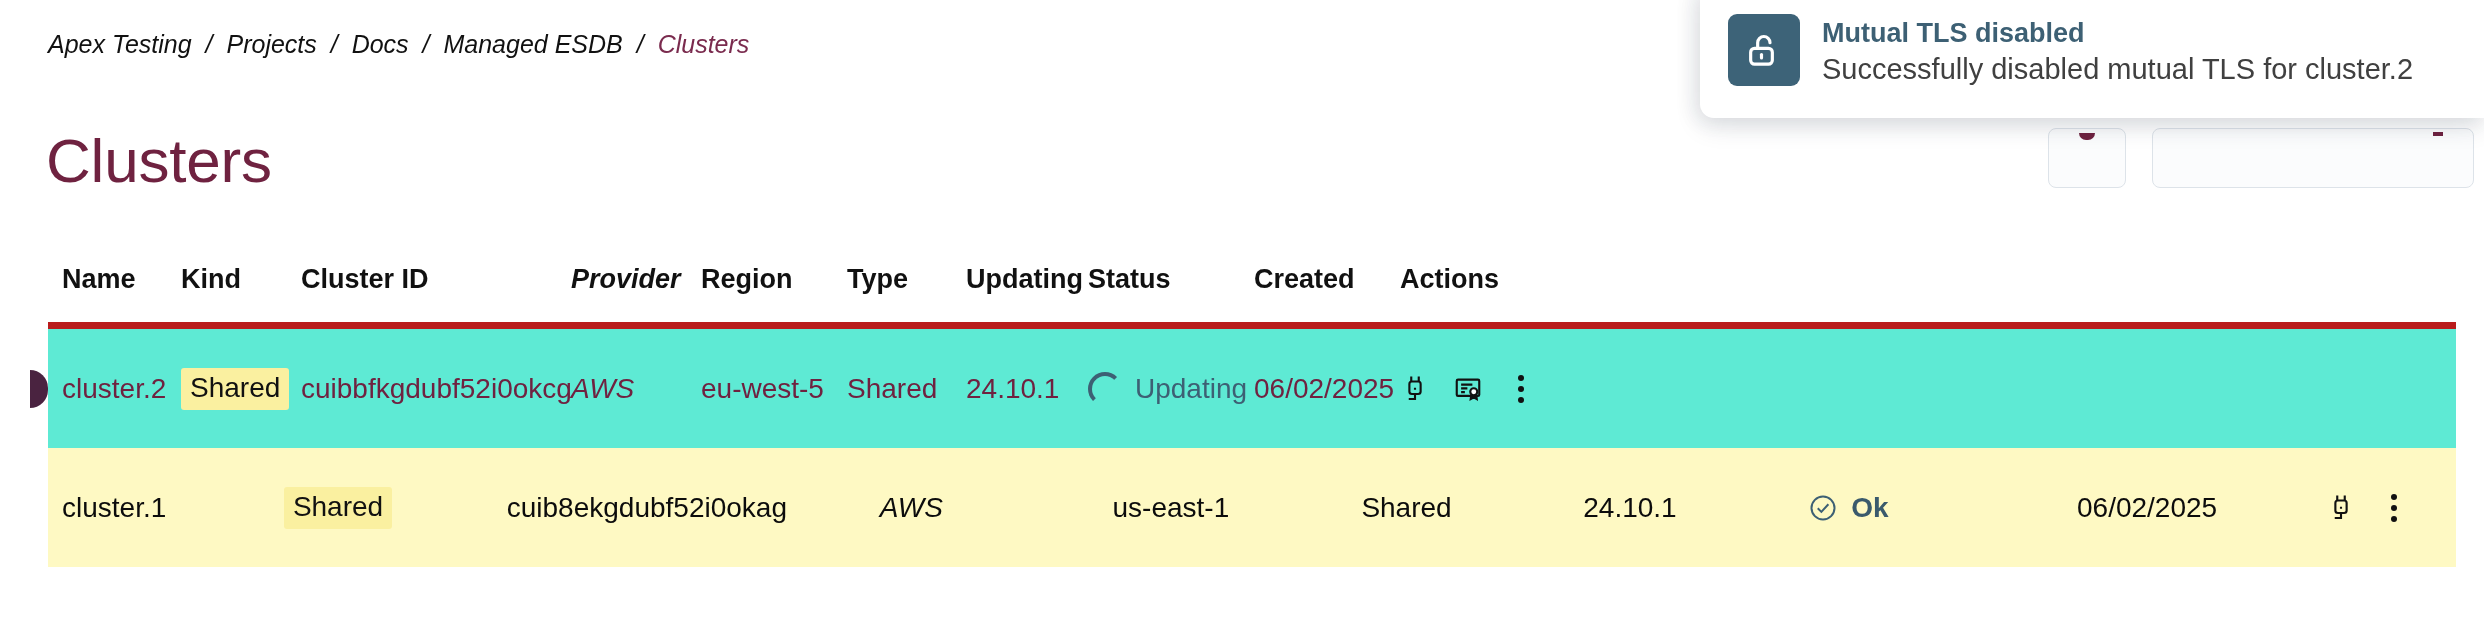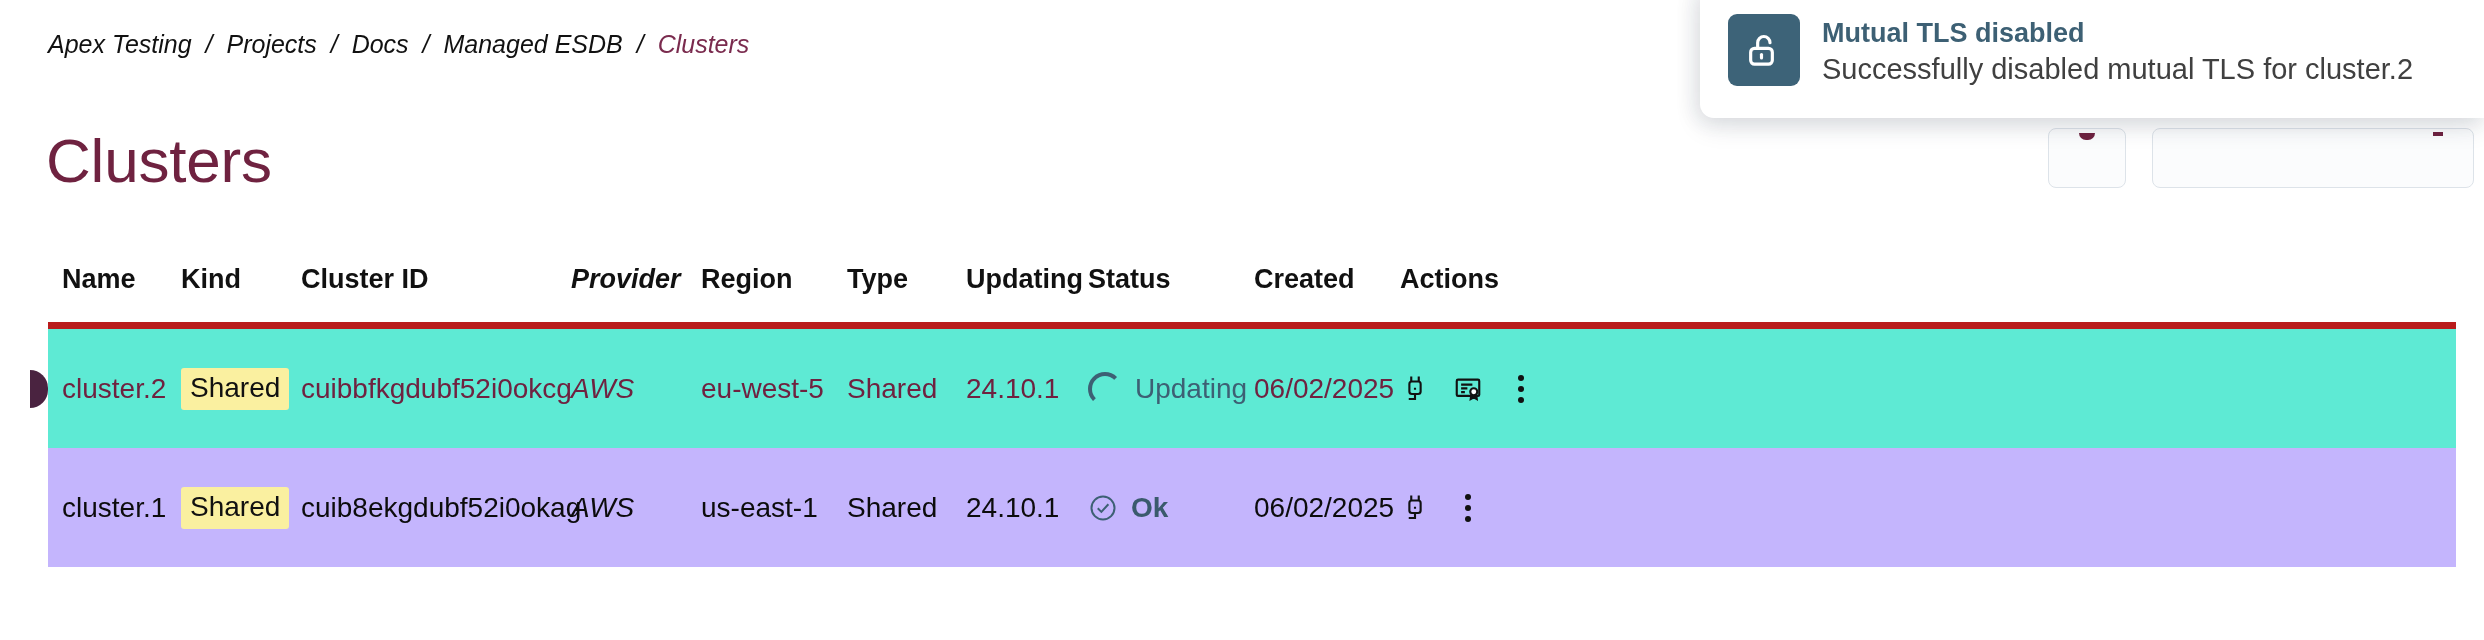--- a/index.html
+++ b/index.html
@@ -94,21 +94,21 @@
     border-bottom: 7px solid #b91c1c;
     font-weight: bold;
     font-size: 27px;
     color: #111111;
   }
   .tbody-row {
     height: 119px;
     font-size: 28px;
   }
   .tbody-row.r0 { background: #5eead4; color: #6f2240; }
-  .tbody-row.r1 { background: #c4b5fd; color: #0c0c0c; }
+  .tbody-row.r1 { background: #fef9c3; color: #0c0c0c; justify-content: space-between; }
 
   
   .row-indicator {
     position: absolute;
     left: -18px;
     top: 50%;
     transform: translateY(-50%);
     width: 18px;
     height: 38px;
     background: #4a2340;

